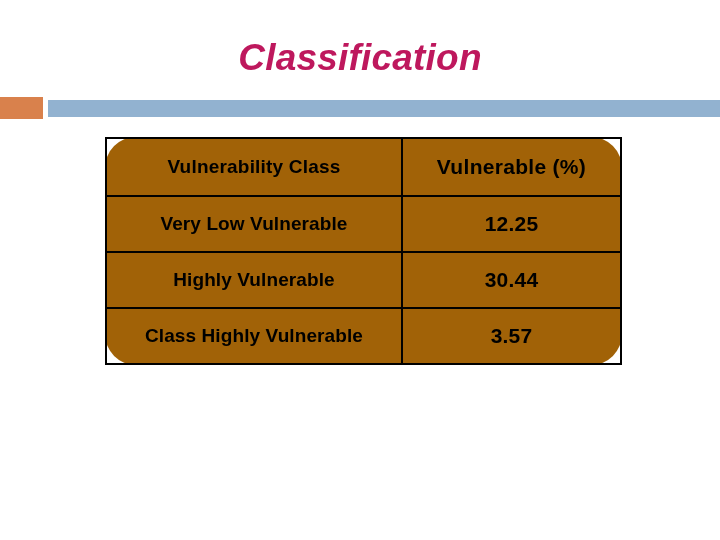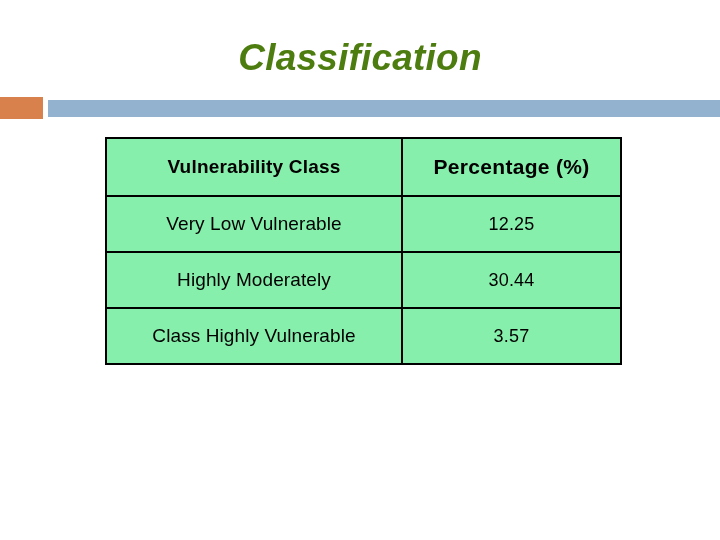--- a/index.html
+++ b/index.html
@@ -19,21 +19,21 @@
   
   .slide-title {
     position: absolute;
     left: 0;
     top: 36px;
     width: 720px;
     text-align: center;
     font-size: 37px;
     font-weight: bold;
     font-style: italic;
-    color: #4d7c0f;
+    color: #be185d;
     letter-spacing: 0.2px;
     line-height: 44px;
     white-space: nowrap;
   }
 
   
   .banner {
     position: absolute;
     left: 0;
     top: 97px;
@@ -58,21 +58,22 @@
   }
 
   
   .data-table {
     position: absolute;
     left: 105px;
     top: 137px;
     width: 515px;
     border-collapse: collapse;
     table-layout: fixed;
-    background: #86efac;
+    background: #a16207;
+    border-radius: 31px;
   }
   .data-table col.col-class { width: 296px; }
   .data-table col.col-pct   { width: 219px; }
 
   .data-table th,
   .data-table td {
     border: 2px solid #000000;
     text-align: center;
     vertical-align: middle;
     color: #000000;
@@ -87,28 +88,28 @@
     font-size: 19px;
     letter-spacing: 0.2px;
   }
   .th-pct {
     font-size: 21px;
     letter-spacing: 0.3px;
   }
 
   .data-table tbody td {
     height: 54px;
-    font-weight: normal;
+    font-weight: bold;
   }
   .td-class {
     font-size: 19px;
     letter-spacing: 0.1px;
   }
   .td-pct {
-    font-size: 18px;
+    font-size: 21px;
     letter-spacing: 0.2px;
   }
 </style>
 </head>
 <body>
 
 <div class="slide-title">Classification</div>
 
 <div class="banner">
   <div class="banner-accent"></div>
@@ -116,30 +117,30 @@
 </div>
 
 <table class="data-table">
   <colgroup>
     <col class="col-class">
     <col class="col-pct">
   </colgroup>
   <thead>
     <tr>
       <th class="th-class">Vulnerability Class</th>
-      <th class="th-pct">Percentage (%)</th>
+      <th class="th-pct">Vulnerable (%)</th>
     </tr>
   </thead>
   <tbody>
     <tr>
       <td class="td-class">Very Low Vulnerable</td>
       <td class="td-pct">12.25</td>
     </tr>
     <tr>
-      <td class="td-class">Highly Moderately</td>
+      <td class="td-class">Highly Vulnerable</td>
       <td class="td-pct">30.44</td>
     </tr>
     <tr>
       <td class="td-class">Class Highly Vulnerable</td>
       <td class="td-pct">3.57</td>
     </tr>
   </tbody>
 </table>
 
 </body></html>

